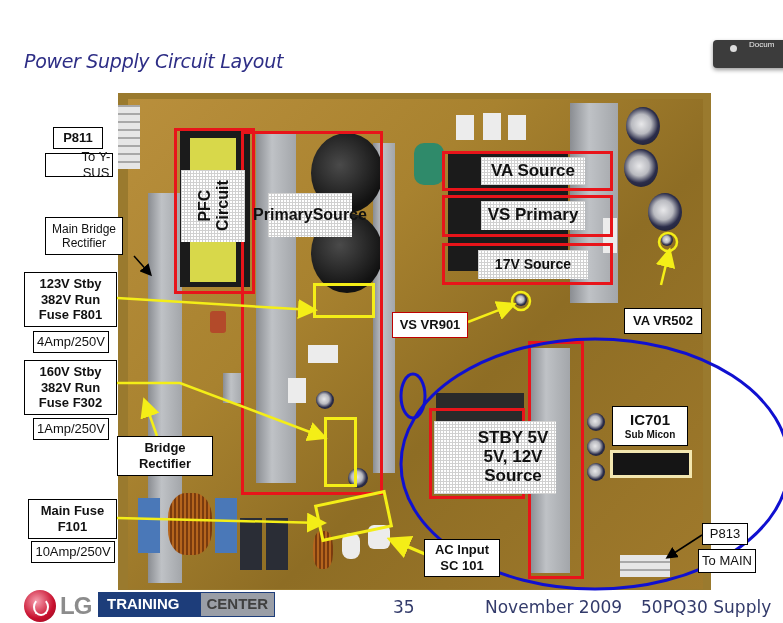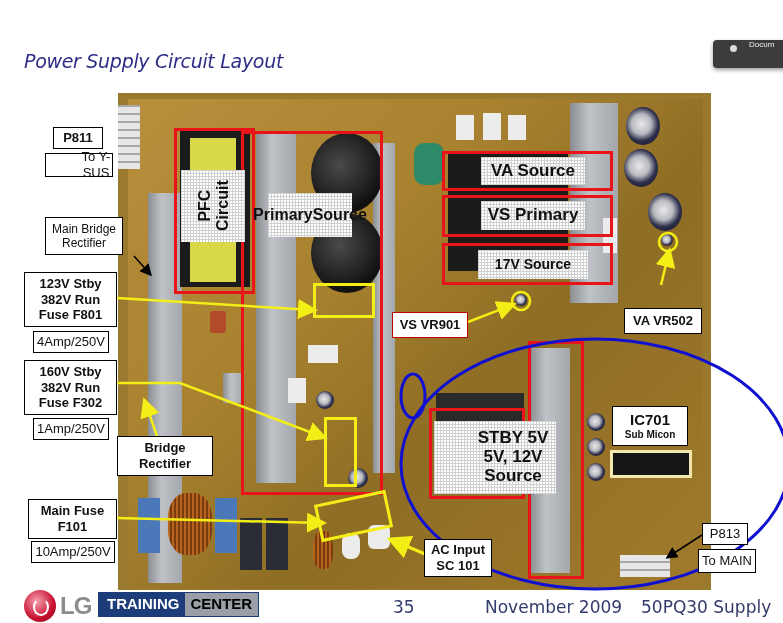--- a/index.html
+++ b/index.html
@@ -30,23 +30,23 @@
   .wbox { position:absolute; background:#fff; border:1px solid #000; box-sizing:border-box; font-size:12px; color:#111; text-align:center; display:flex; align-items:center; justify-content:center; line-height:1.2; }
   .b { font-weight:bold; }
   .redb { border:1.5px solid #c00000; }
 
   svg.lines { position:absolute; left:0; top:0; width:783px; height:623px; pointer-events:none; }
 
   
   .lg-logo { position:absolute; left:24px; top:590px; width:32px; height:32px; border-radius:50%; background:radial-gradient(circle at 40% 35%,#f7a0b0,#c8102e 60%,#8a0b20); }
   .lg-logo .face { position:absolute; left:9px; top:8px; width:12px; height:14px; border:2px solid #fff; border-radius:50%; border-top-color:transparent; }
   .lg-text { position:absolute; left:60px; top:592px; font-size:24px; font-weight:bold; color:#8c8c8c; letter-spacing:-1px; }
-  .tc { position:absolute; left:98px; top:592px; height:23px; display:flex; background:#1d3d7a; border:1px solid #1d3d7a; }
+  .tc { position:absolute; left:98px; top:592px; height:23px; display:flex; background:#1d3d7a; border:1px solid #1d3d7a;gap:16px; }
   .tc .t1 { color:#fff; font-weight:bold; font-size:15px; padding:2px 5px 0 8px; }
-  .tc .t2 { color:#000000; font-weight:bold; font-size:15px; background:#9a9ea6; padding:2px 6px 0 6px; }
+  .tc .t2 { color:#404040; font-weight:bold; font-size:15px; background:#9a9ea6; padding:2px 6px 0 6px; }
   .foot { position:absolute; top:597px; font-family:"DejaVu Sans", sans-serif; font-size:17px; color:#333b6b; }
 </style>
 </head>
 <body>
 
 <div class="title">Power Supply Circuit Layout</div>
 
 <div class="popup">
   <span class="dot"></span>
   <span class="txt">Docum</span>
@@ -209,21 +209,21 @@
 <div class="wbox b redb" style="left:392px;top:312px;width:76px;height:26px;font-size:13px;">
   <span>VS VR901</span>
 </div>
 <div class="wbox b" style="left:624px;top:284px;width:78px;height:26px;font-size:13px;margin-top:24px;">
   <span>VA VR502</span>
 </div>
 <div class="wbox b" style="left:612px;top:406px;width:76px;height:40px;flex-direction:column;">
   <div style="font-size:15px;">IC701</div>
   <div style="font-size:10px;">Sub Micon</div>
 </div>
-<div class="wbox b" style="left:424px;top:539px;width:68px;height:38px;flex-direction:column;font-size:13px;">
+<div class="wbox b" style="left:424px;top:539px;width:76px;height:38px;flex-direction:column;font-size:13px;">
   <div>AC Input</div>
   <div>SC 101</div>
 </div>
 <div class="wbox" style="left:702px;top:523px;width:46px;height:22px;font-size:13px;">
   <span>P813</span>
 </div>
 <div class="wbox" style="left:698px;top:549px;width:58px;height:24px;font-size:13px;">
   <span>To MAIN</span>
 </div>
 

